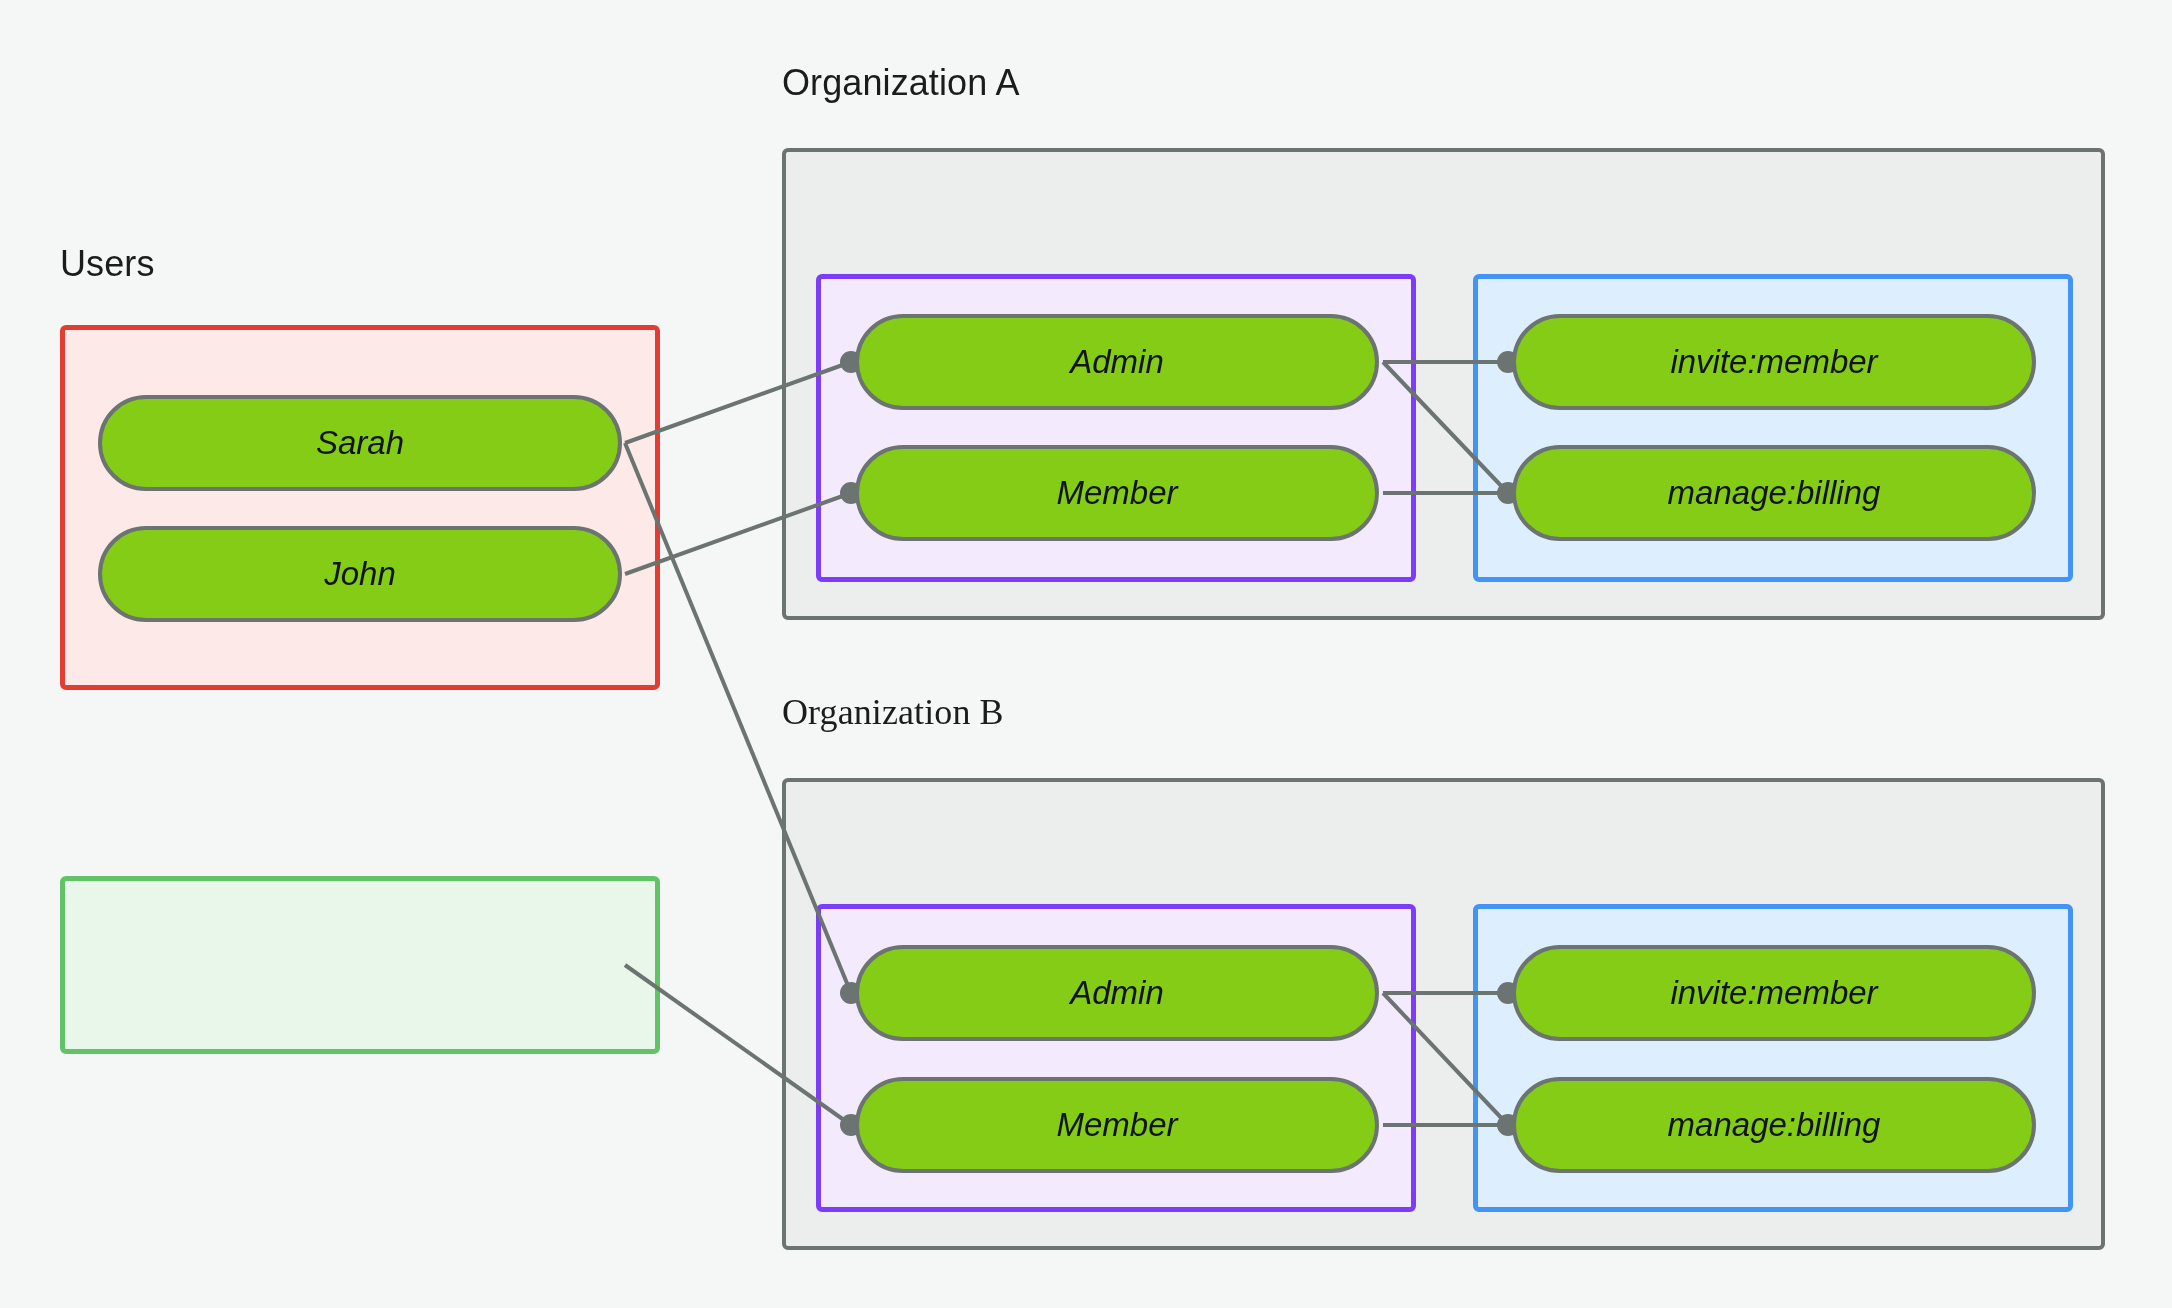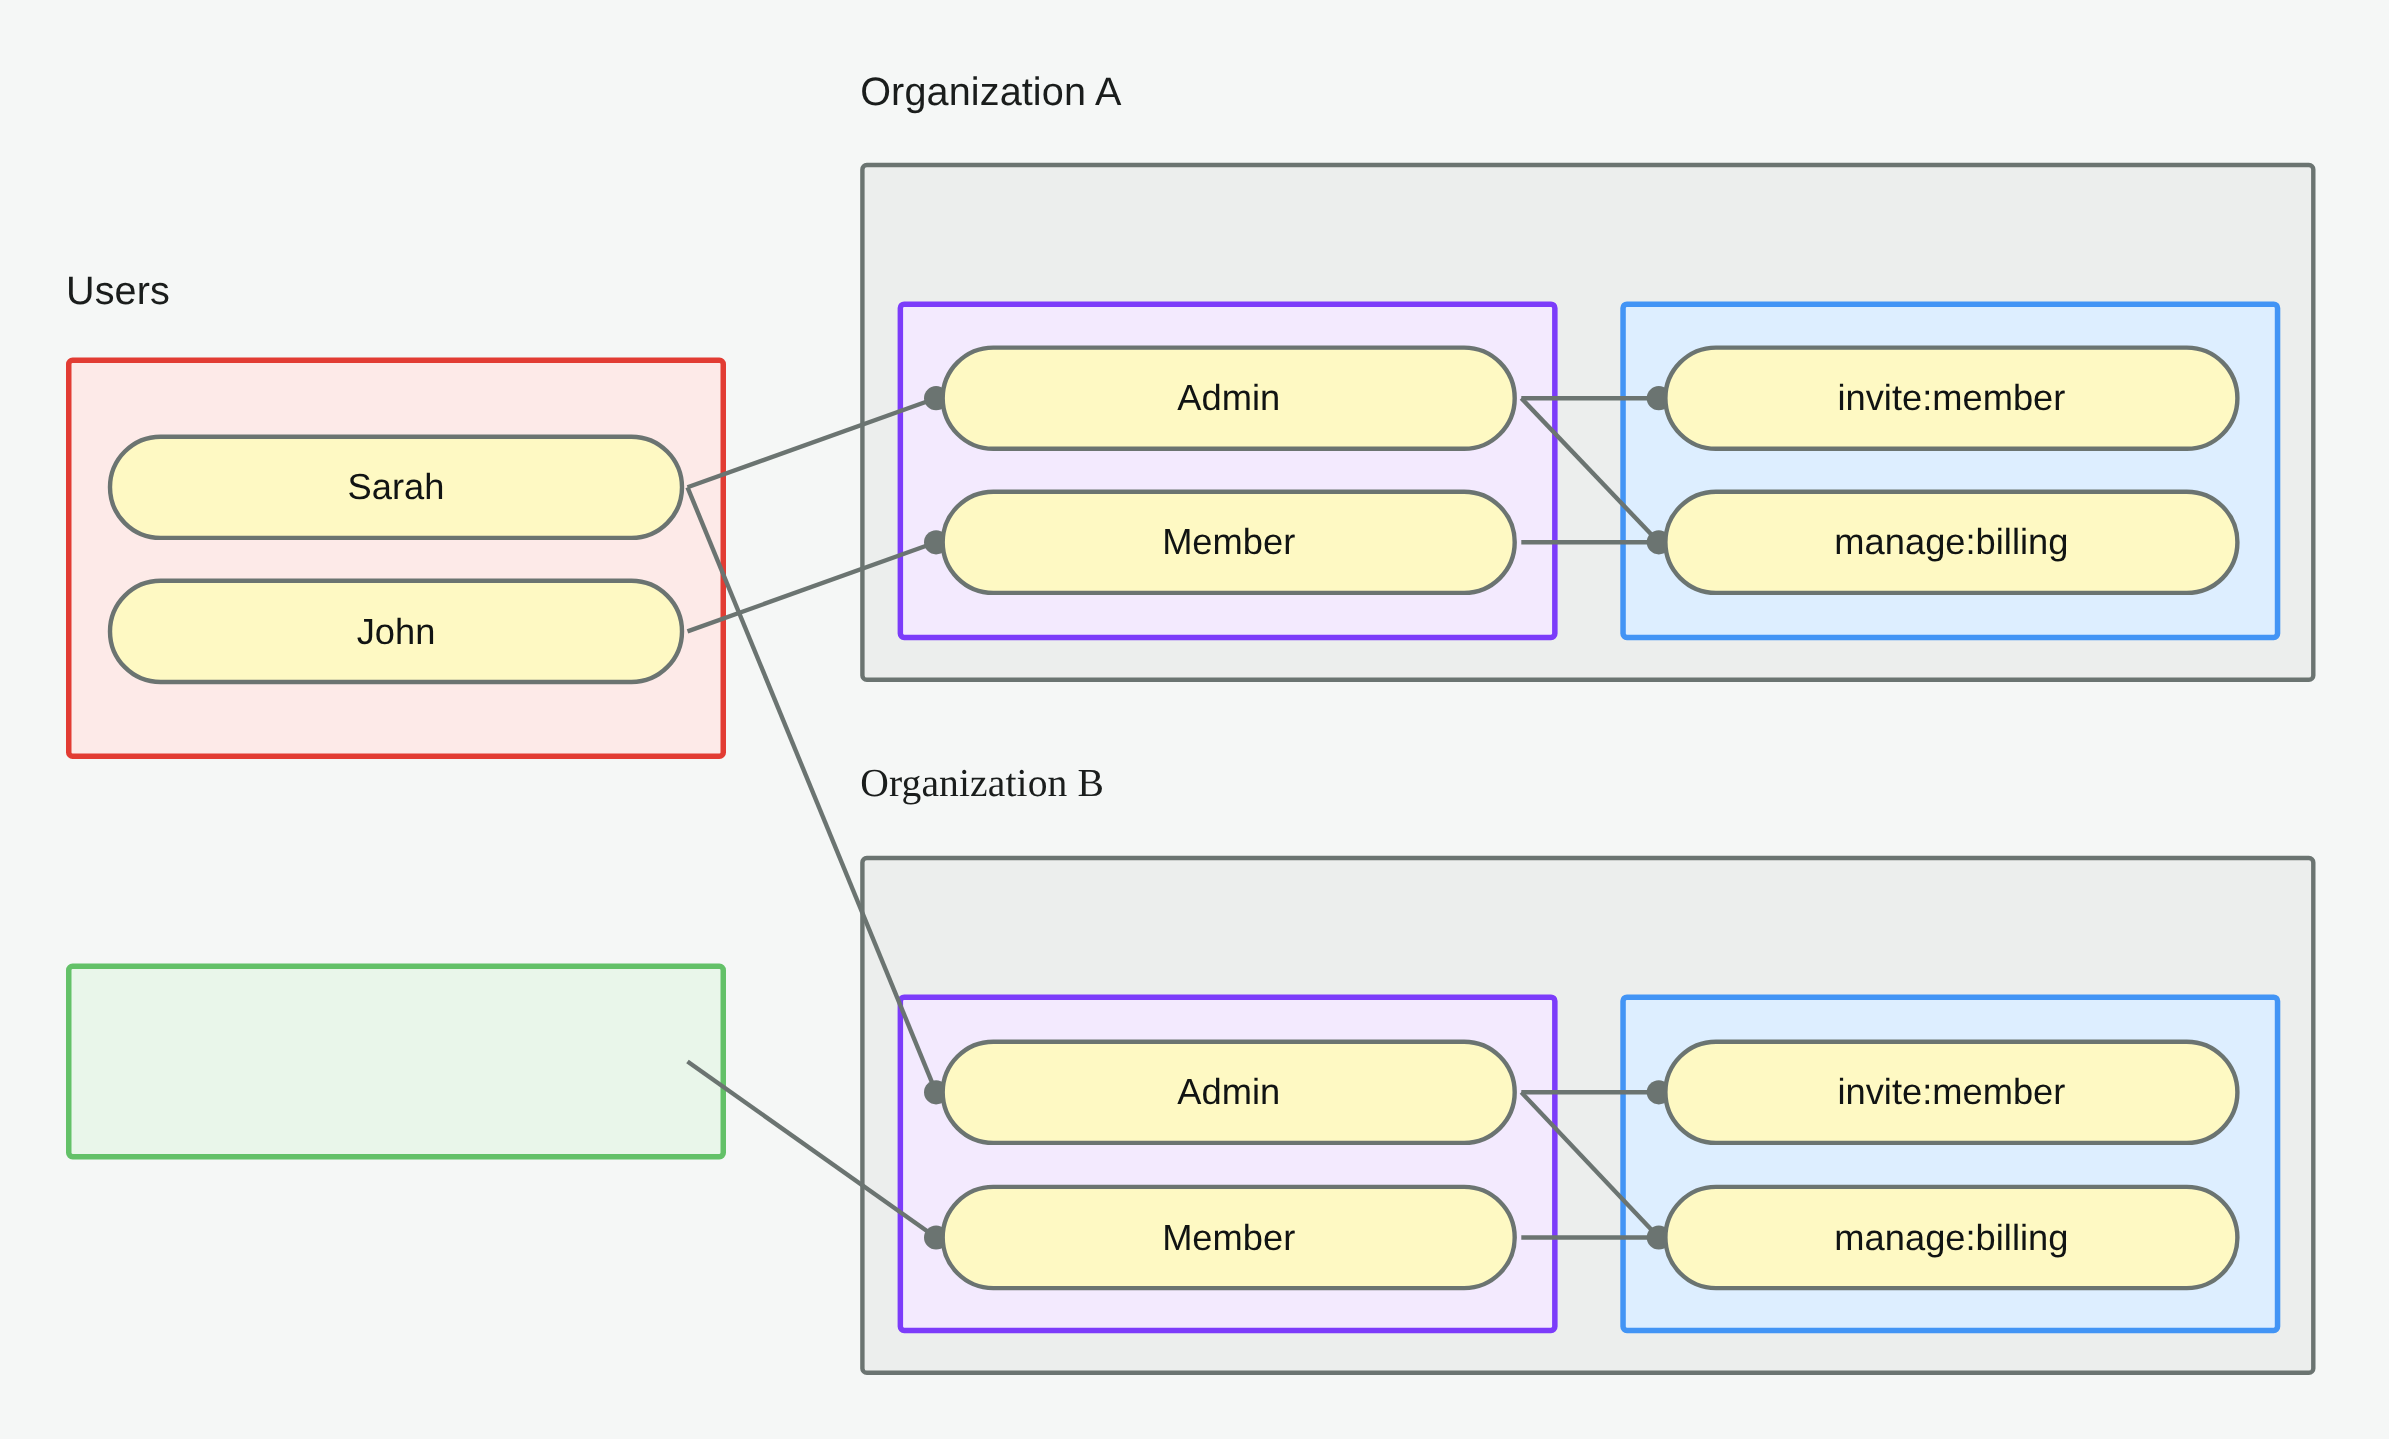--- a/index.html
+++ b/index.html
@@ -46,29 +46,30 @@
   }
   .group.perms{
     border:5px solid #4294f5;
     background:#ddeeff;
   }
 
   
   .pill{
     position:absolute;
     box-sizing:border-box;
-    background:#fef9c3;
+    background:#84cc16;
     border:4px solid #6b7471;
     border-radius:999px;
     display:flex;
     align-items:center;
     justify-content:center;
     font-size:33px;
     color:#111413;
     white-space:nowrap;
+    font-style:italic;
   }
 
   
   #wires{
     position:absolute;
     left:0;top:0;
     width:2172px;height:1308px;
     pointer-events:none;
   }
   #wires line{

